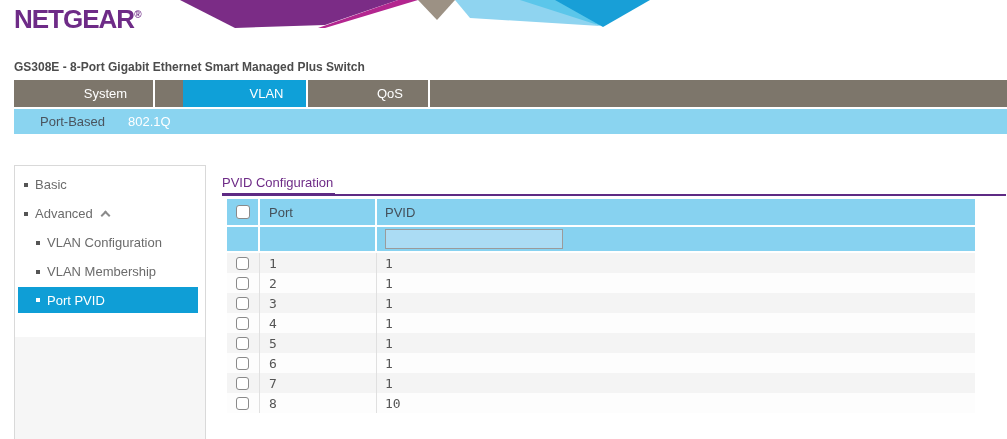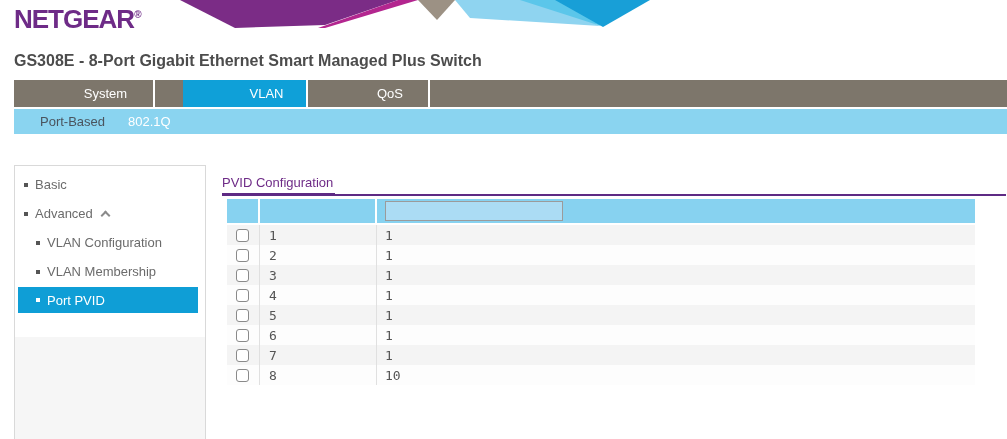--- a/index.html
+++ b/index.html
@@ -5,21 +5,21 @@
   html,body{margin:0;padding:0;}
   body{
     width:1007px;height:439px;position:relative;overflow:hidden;
     background:#ffffff;font-family:"Liberation Sans",sans-serif;
   }
   
   .banner-svg{position:absolute;top:0;left:0;width:1007px;height:30px;}
   .logo{position:absolute;left:14px;top:4px;font-size:26px;font-weight:800;
     letter-spacing:-1px;color:#6e2b87;}
   .logo sup{font-size:10px;font-weight:700;vertical-align:super;letter-spacing:0;}
-  .device-title{position:absolute;left:14px;top:52px;font-size:16px;font-weight:bold;color:#4c4c4c;text-align:center;}
+  .device-title{position:absolute;left:14px;top:60px;font-size:12px;font-weight:bold;color:#4c4c4c;text-align:center;}
   
   .nav{position:absolute;left:14px;right:0;top:80px;height:27px;background:#7d766b;display:flex;}
   .nav .tab{height:100%;display:flex;align-items:center;justify-content:center;
     color:#ffffff;font-size:13px;border-right:2px solid #ffffff;cursor:pointer;padding-left:44px;}
   .nav .tab.t0{width:95px;}
   .nav .tab.t1{width:79px;}
   .nav .tab.t2{width:76px;}
   .nav .tab.t3{width:76px;}
   .nav .tab.active{background:#0fa0d8;margin-left:28px;}
   
@@ -117,20 +117,27 @@
       <span>Port PVID</span>
     </div>
   </div>
 </div>
 
 <div class="section-head">
   <span class="section-title">PVID Configuration</span>
 </div>
 
 <div class="ptable">
+  <div class="trow hrow">
+    <div class="cell c-check">
+      <input type="checkbox" class="cb" style="">
+    </div>
+    <div class="cell c-port">Port</div>
+    <div class="cell c-pvid">PVID</div>
+  </div>
   <div class="trow frow">
     <div class="cell c-check"></div>
     <div class="cell c-port"></div>
     <div class="cell c-pvid">
       <input type="text" class="pvid-input" value="" style="">
     </div>
   </div>
   <div>
   <div class="trow drow odd">
     <div class="cell c-check">

